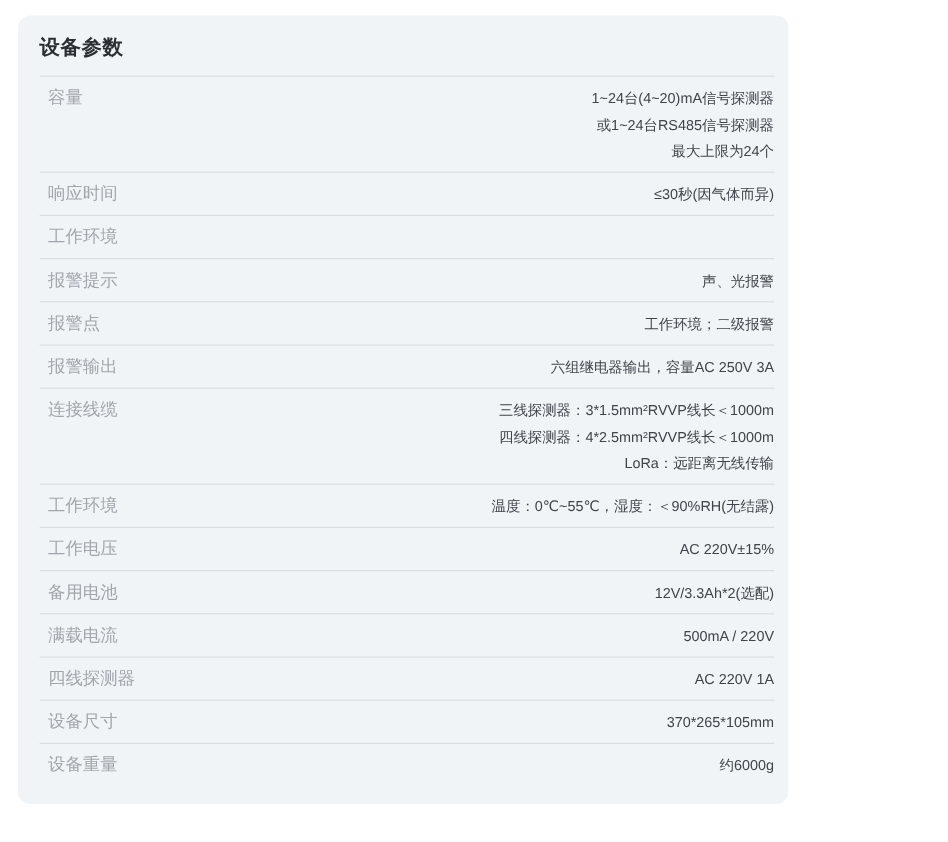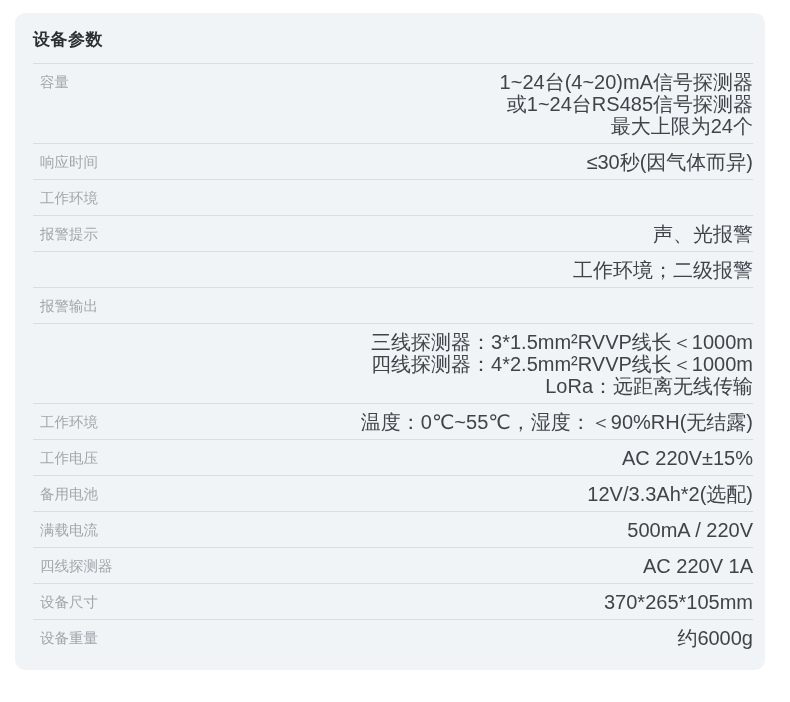--- a/index.html
+++ b/index.html
@@ -20,21 +20,21 @@
   body {
     width: 790px;
     height: 702px;
     position: relative;
     overflow: hidden;
   }
   .card {
     position: absolute;
     left: 15px;
     top: 13px;
-    width: 750px;
+    width: 642px;
     background: var(--card-bg);
     border-radius: 10px;
     padding: 16px 12px 15px 18px;
   }
   .card-title {
     margin: 0 0 13px 0;
     font-size: 17px;
     font-weight: 700;
     line-height: 21px;
     color: var(--title-color);
@@ -51,21 +51,21 @@
   .spec-label {
     flex: 0 0 150px;
     padding-left: 7px;
     font-size: 14.5px;
     line-height: 22px;
     color: var(--label-color);
   }
   .spec-value {
     flex: 1;
     text-align: right;
-    font-size: 20px;
+    font-size: 12px;
     line-height: 22px;
     color: var(--value-color);
   }
   .value-line { white-space: nowrap; }
 </style>
 </head>
 <body>
 
 <div class="card">
   <h2 class="card-title">设备参数</h2>
@@ -91,30 +91,35 @@
   </div>
 
   <div class="spec-row">
     <div class="spec-label">报警提示</div>
     <div class="spec-value">
           <div class="value-line">声、光报警</div>
         </div>
   </div>
 
   <div class="spec-row">
+    <div class="spec-label">报警点</div>
     <div class="spec-value">
           <div class="value-line">工作环境；二级报警</div>
         </div>
   </div>
 
   <div class="spec-row">
     <div class="spec-label">报警输出</div>
+    <div class="spec-value">
+          <div class="value-line">六组继电器输出，容量AC 250V 3A</div>
+        </div>
   </div>
 
   <div class="spec-row">
+    <div class="spec-label">连接线缆</div>
     <div class="spec-value">
           <div class="value-line">三线探测器：3*1.5mm²RVVP线长＜1000m</div>
           <div class="value-line">四线探测器：4*2.5mm²RVVP线长＜1000m</div>
           <div class="value-line">LoRa：远距离无线传输</div>
         </div>
   </div>
 
   <div class="spec-row">
     <div class="spec-label">工作环境</div>
     <div class="spec-value">

